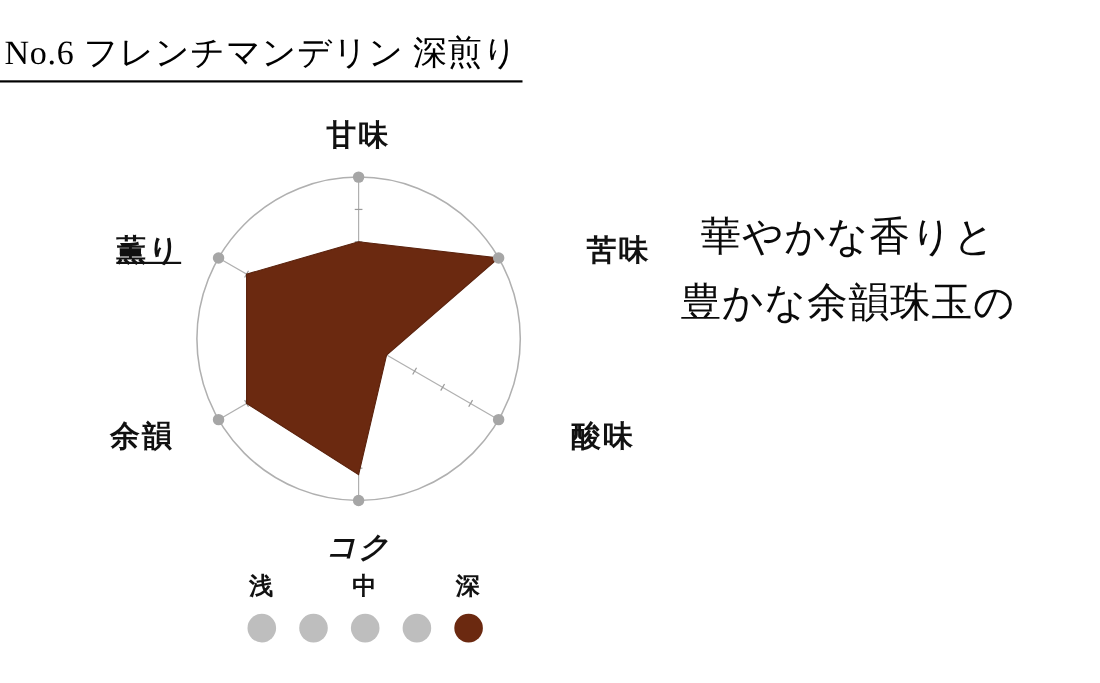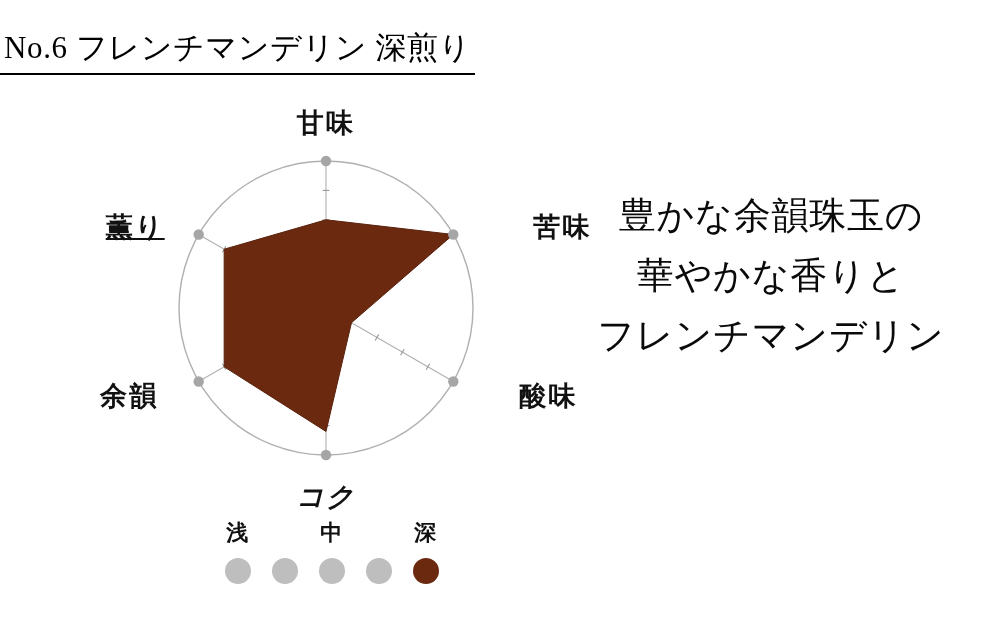--- a/index.html
+++ b/index.html
@@ -175,16 +175,15 @@
   <div class="legend-label" id="legend-label-2" style="left: 206px;">深</div>
 
   <div class="legend-dot" id="legend-dot-0" style="left: 20px; background: rgb(190, 190, 190);"></div>
   <div class="legend-dot" id="legend-dot-1" style="left: 67px; background: rgb(190, 190, 190);"></div>
   <div class="legend-dot" id="legend-dot-2" style="left: 114px; background: rgb(190, 190, 190);"></div>
   <div class="legend-dot" id="legend-dot-3" style="left: 161px; background: rgb(190, 190, 190);"></div>
   <div class="legend-dot" id="legend-dot-4" style="left: 208px; background: rgb(107, 41, 16);"></div>
 </div>
 
 <div id="description">
+  <div class="desc-line">華やかな香りと</div>
   <div class="desc-line">豊かな余韻珠玉の</div>
-  <div class="desc-line">華やかな香りと</div>
-  <div class="desc-line">フレンチマンデリン</div>
 </div>
 
 </body></html>

